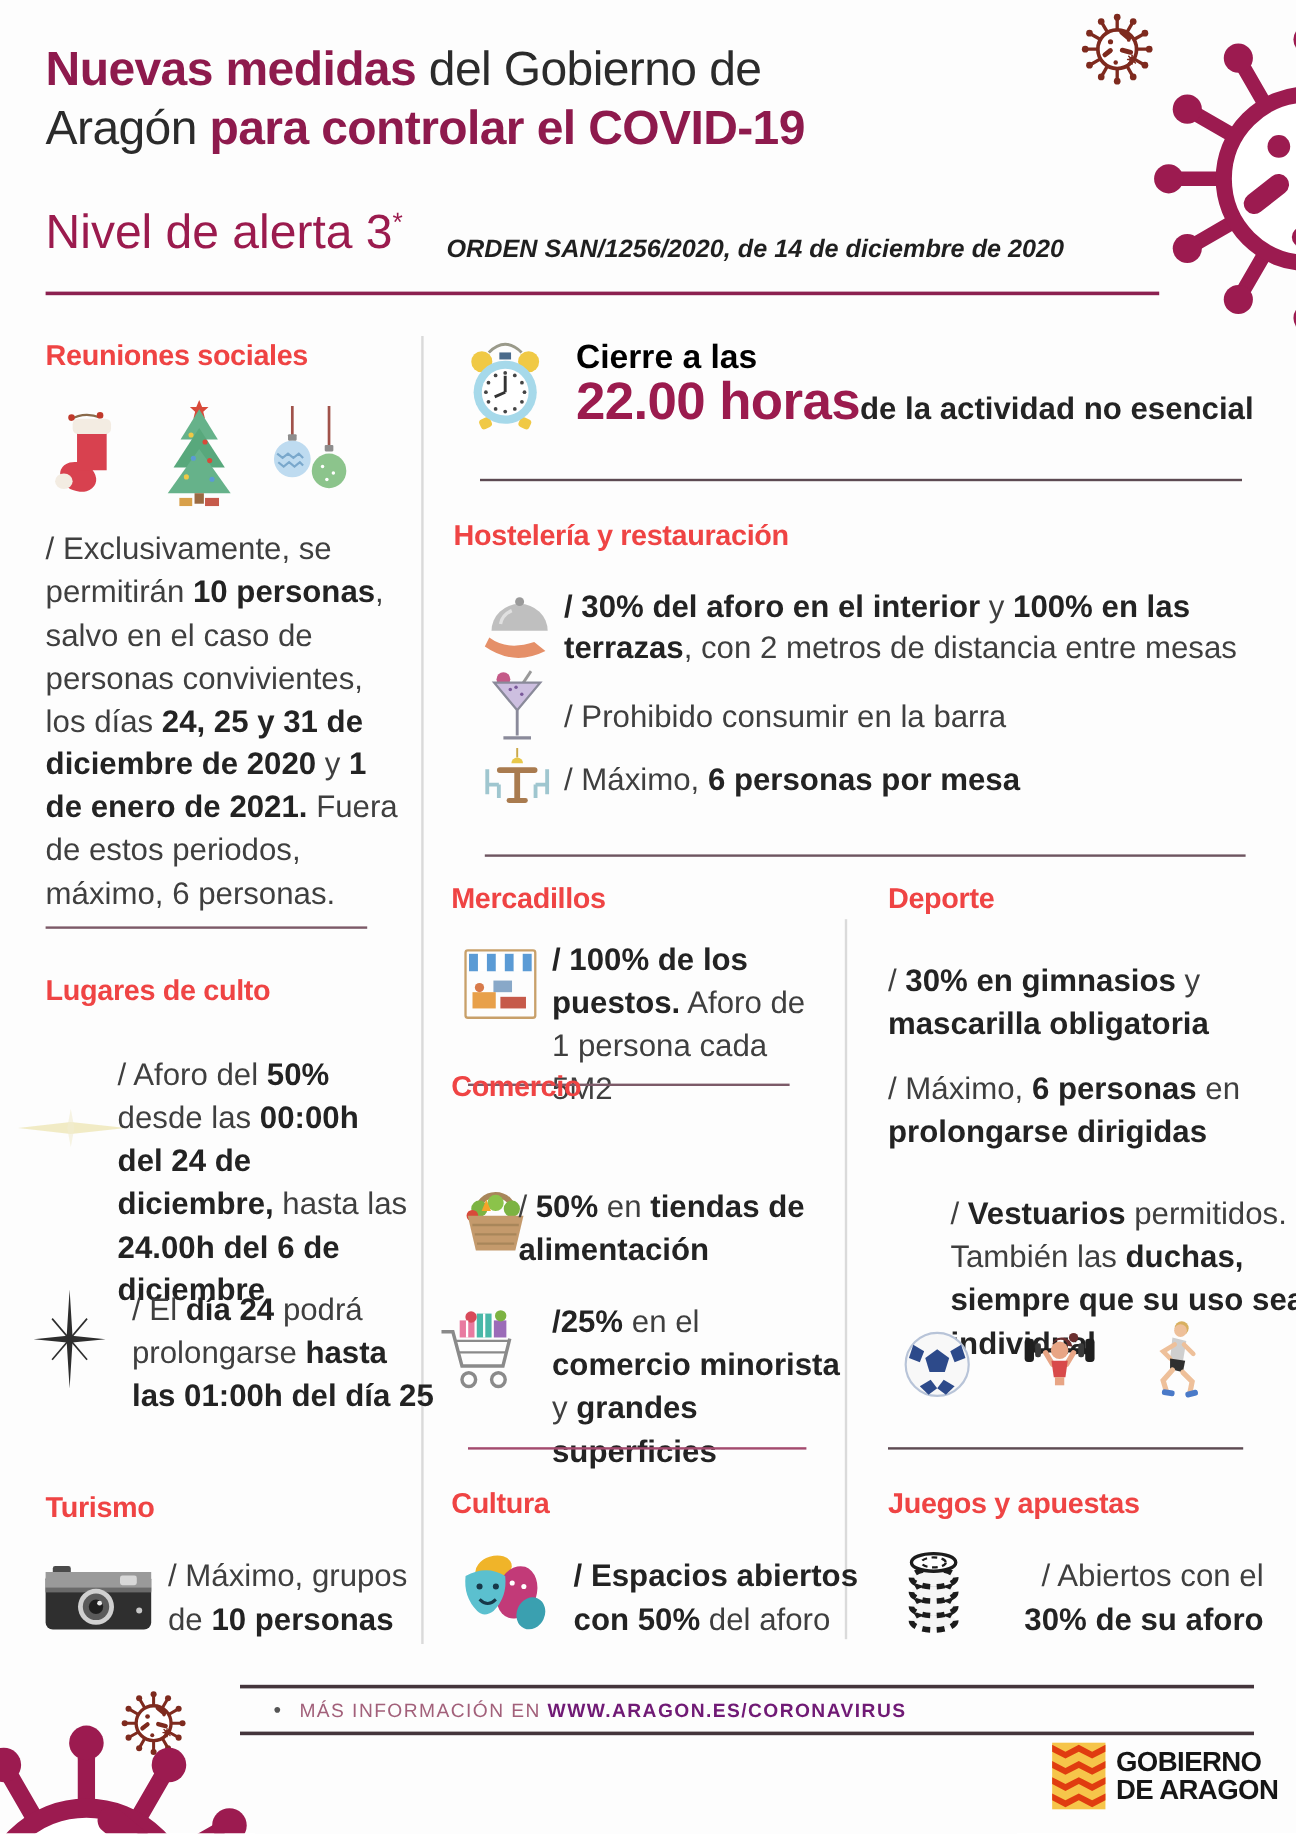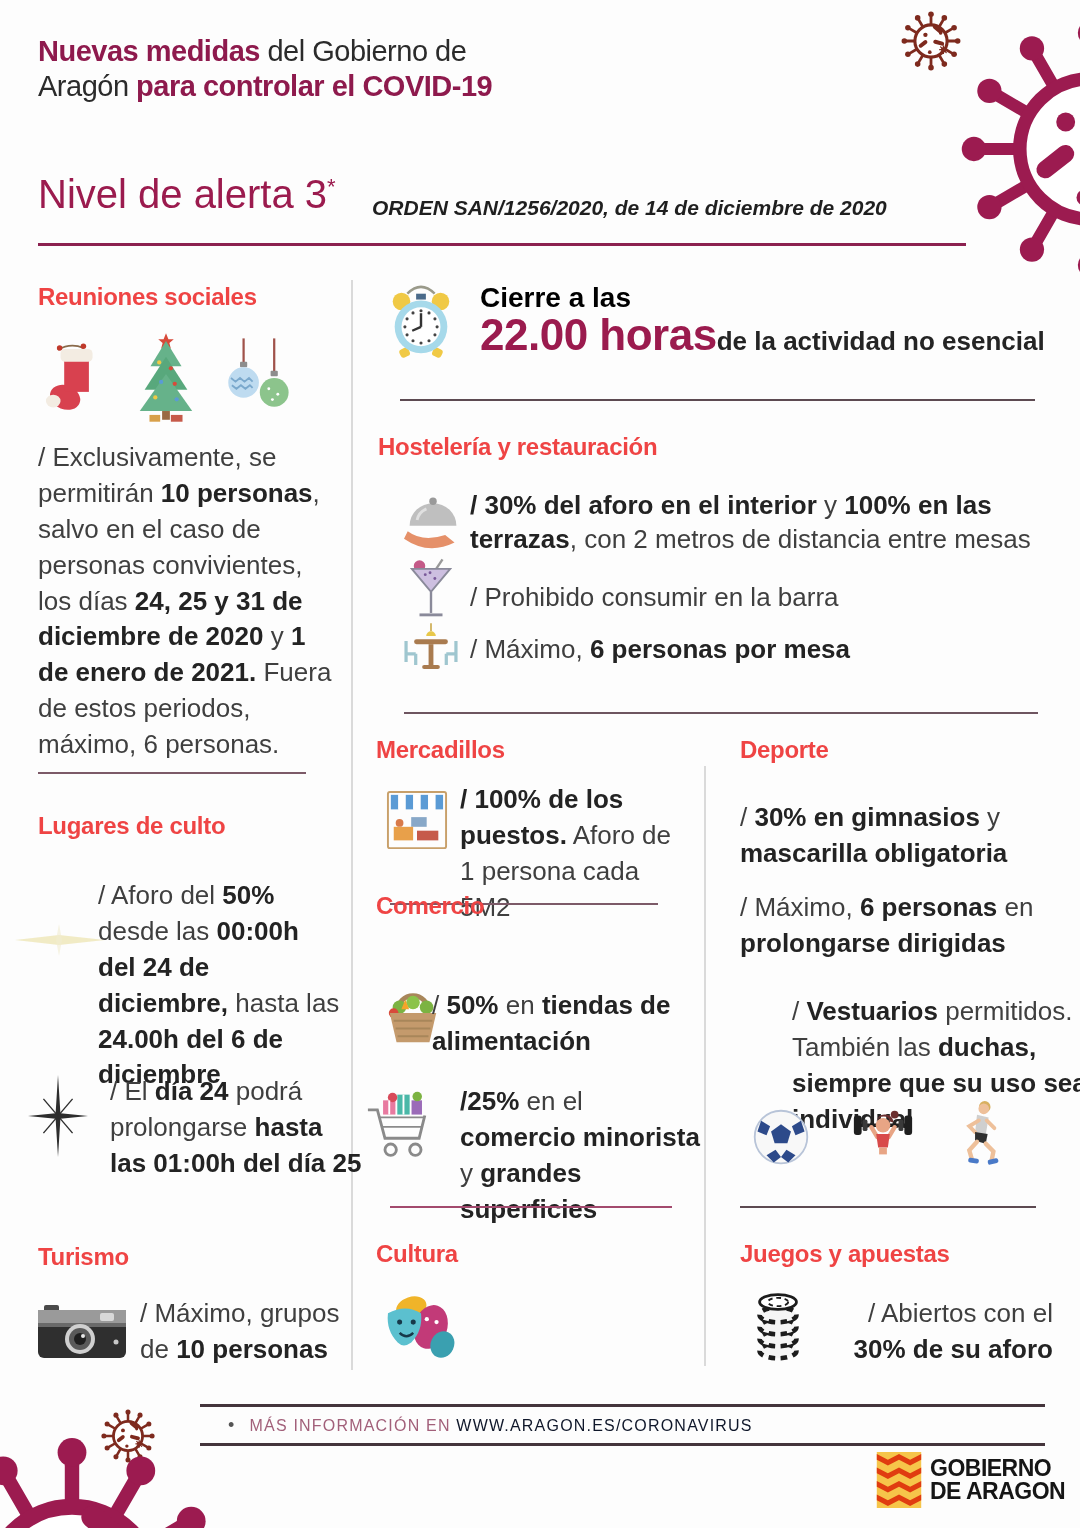--- a/index.html
+++ b/index.html
@@ -1,20 +1,20 @@
 <!DOCTYPE html>
 <html><head>
 <meta charset="utf-8">
 <style>
   html,body{margin:0;padding:0;background:#ffffff;}
   .page{position:relative;width:1080px;height:1528px;background:#fdfdfd;overflow:hidden;
         font-family:"Liberation Sans", sans-serif;color:#3f3f3f;}
   .abs{position:absolute;}
   
-  .title{font-size:29px;line-height:1.22;font-weight:normal;color:#2b2b2b;letter-spacing:-0.5px;}
+  .title{font-size:40px;line-height:1.22;font-weight:normal;color:#2b2b2b;letter-spacing:-0.5px;}
   .title b{color:#8e1a4d;font-weight:bold;}
   .alert{font-size:40px;color:#9b1b4e;}
   .alert sup{font-size:22px;}
   .order{font-size:21px;font-style:italic;font-weight:bold;color:#1f1f1f;}
   
   .sec-h{font-size:24px;font-weight:bold;color:#ef4444;letter-spacing:-0.3px;}
   
   .body{font-size:26px;line-height:1.38;color:#3f3f3f;}
   .body b{color:#232323;font-weight:bold;}
   
@@ -22,21 +22,21 @@
   .rule-pink{height:2px;background:#a34a6e;}
   .rule-header{height:3px;background:#8c2150;}
   .rule-footer{height:3px;background:#44353c;}
   .vline{width:2px;background:#dadada;}
   
   .closure-pre{font-size:28px;font-weight:bold;color:#000000;}
   .closure-time{font-size:44px;font-weight:bold;color:#9b1b4e;letter-spacing:-0.5px;}
   .closure-suf{font-size:26px;font-weight:bold;color:#242424;}
   
   .finfo{font-size:16px;letter-spacing:1.2px;color:#a2607a;}
-  .finfo b{color:#0f172a;font-weight:normal;}
+  .finfo b{color:#701a75;font-weight:bold;}
   .finfo .dot{color:#555;margin-right:14px;font-size:18px;}
   .logo-text{font-size:23px;font-weight:bold;color:#161616;line-height:1.02;letter-spacing:-0.5px;}
   
   .virus-lg{color:#9c1b50;}
   .virus-sm{color:#7e2a1e;}
 </style>
 </head>
 <body>
 
 <div class="page">
@@ -327,20 +327,23 @@
     <ellipse cx="32" cy="16" rx="16" ry="11" fill="#f0b429" transform="rotate(-18 32 16)"></ellipse>
     <ellipse cx="52" cy="36" rx="17" ry="23" fill="#c23a78" transform="rotate(18 52 36)"></ellipse>
     <circle cx="48" cy="28" r="2.2" fill="#fff"></circle>
       <circle cx="58" cy="31" r="2.2" fill="#fff"></circle>
     <ellipse cx="64" cy="54" rx="12" ry="14" fill="#3aa0b0" transform="rotate(25 64 54)"></ellipse>
     <path d="M8 22 q18 -10 34 0 q2 18 -10 30 q-8 6 -14 0 q-12 -12 -10 -30 z" fill="#5bc0cf"></path>
     <circle cx="20" cy="31" r="2.6" fill="#17394a"></circle>
       <circle cx="34" cy="31" r="2.6" fill="#17394a"></circle>
     <path d="M20 42 q7 7 14 0" stroke="#17394a" stroke-width="2.5" fill="none"></path>
   </svg>
+  <p class="abs body" style="left:478px;top:1296px;width:240px;margin:0;">
+    <b>/ Espacios abiertos con 50%</b><span> del aforo</span>
+  </p>
 
   <div class="abs sec-h" style="left:740px;top:736px;">Deporte</div>
   <p class="abs body" style="left:740px;top:800px;width:305px;margin:0;">
     <span>/ </span><b>30% en gimnasios</b><span> y </span><b>mascarilla obligatoria</b>
   </p>
   <p class="abs body" style="left:740px;top:890px;width:305px;margin:0;">
     <span>/ Máximo, </span><b>6 personas</b><span> en </span><b>prolongarse dirigidas</b>
   </p>
   <p class="abs body" style="left:776px;top:978px;width:315px;margin:16px;">
     <span>/ </span><b>Vestuarios</b><span> permitidos. También las </span><b>duchas, siempre que su uso sea individual</b>

